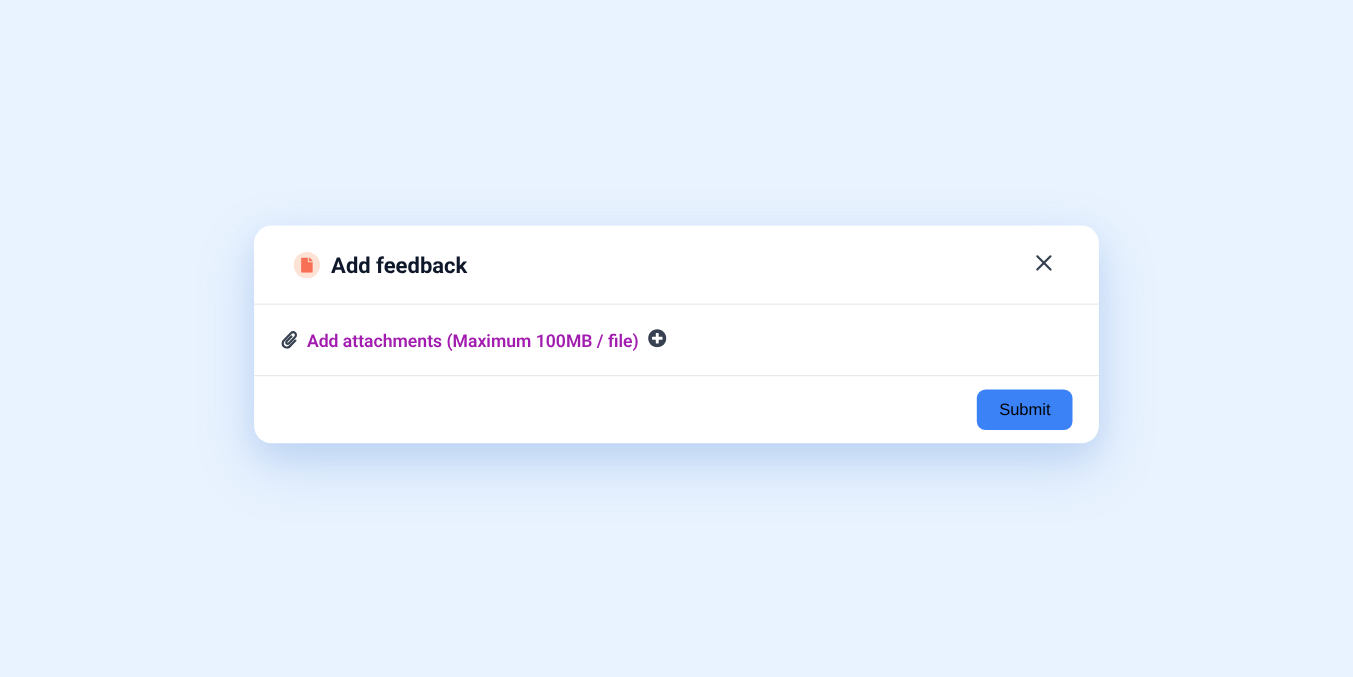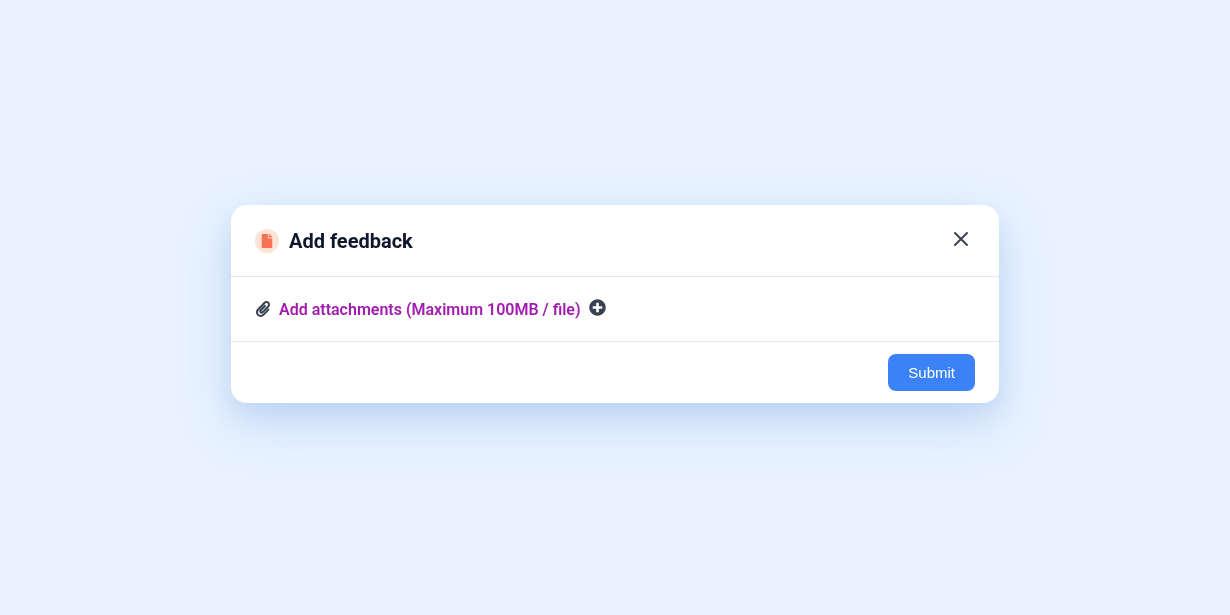--- a/index.html
+++ b/index.html
@@ -20,21 +20,21 @@
       left: 231px;
       width: 768px;
       background-color: #ffffff;
       border-radius: 16px;
       box-shadow: 0 20px 50px rgba(100, 150, 220, 0.25), 0 10px 25px rgba(100, 150, 220, 0.15);
     }
     .modal-header {
       display: flex;
       align-items: center;
       justify-content: space-between;
-      padding: 20px 24px;
+      padding: 20px 36px;
       border-bottom: 1px solid #e5e7eb;
     }
     .header-left {
       display: flex;
       align-items: center;
       gap: 10px;
     }
     .header-icon-wrap {
       width: 24px;
       height: 24px;
@@ -103,21 +103,21 @@
       width: 17px;
       height: 17px;
     }
     .modal-footer {
       padding: 12px 24px;
       display: flex;
       justify-content: flex-end;
     }
     .submit-btn {
       background-color: #3b82f6;
-      color: #ffffff;
+      color: #000000;
       border: none;
       border-radius: 8px;
       padding: 10px 20px;
       font-size: 15px;
       font-weight: 500;
       cursor: pointer;
     }
   </style>
 </head>
 <body>

